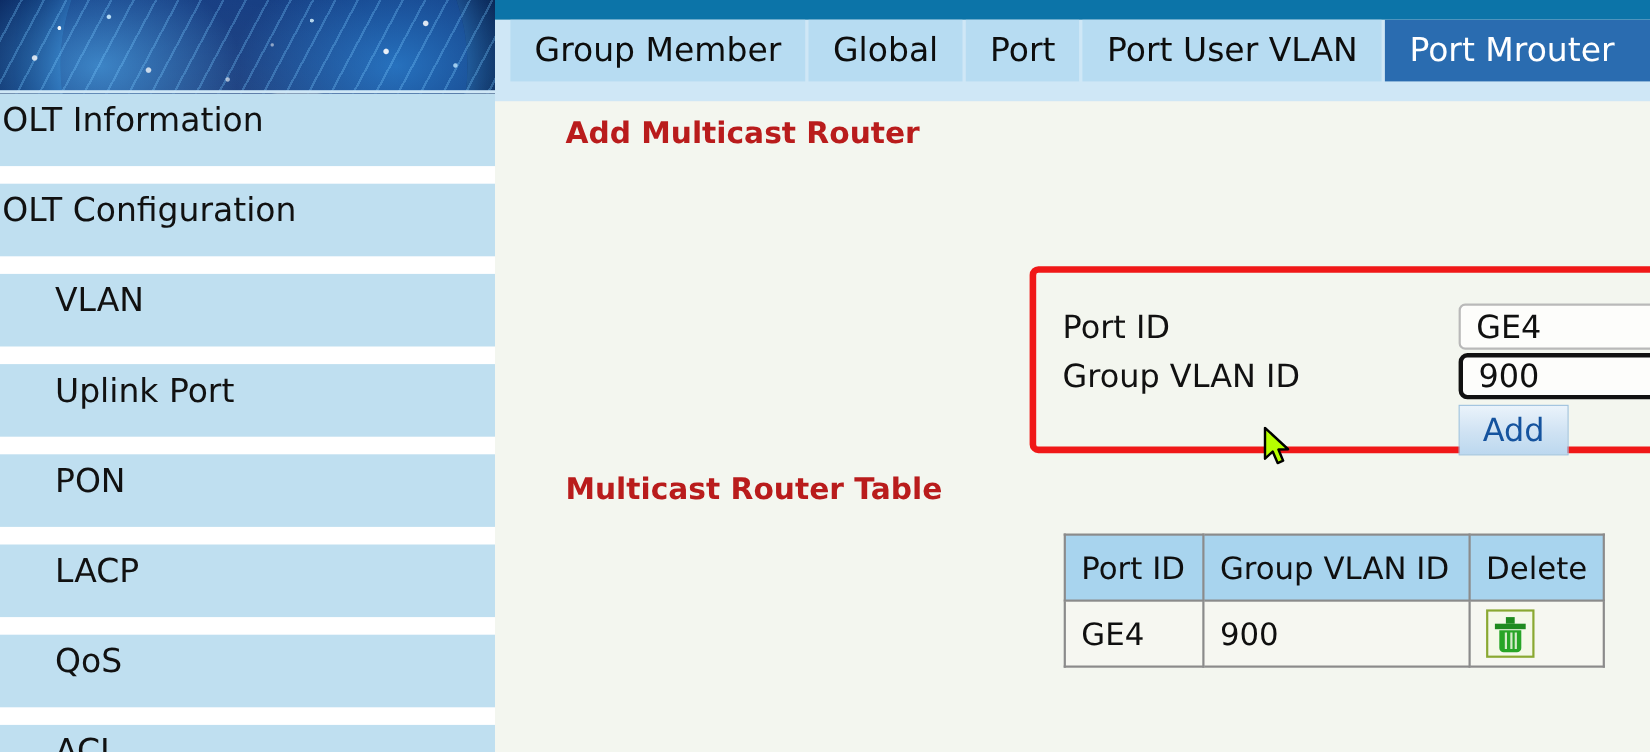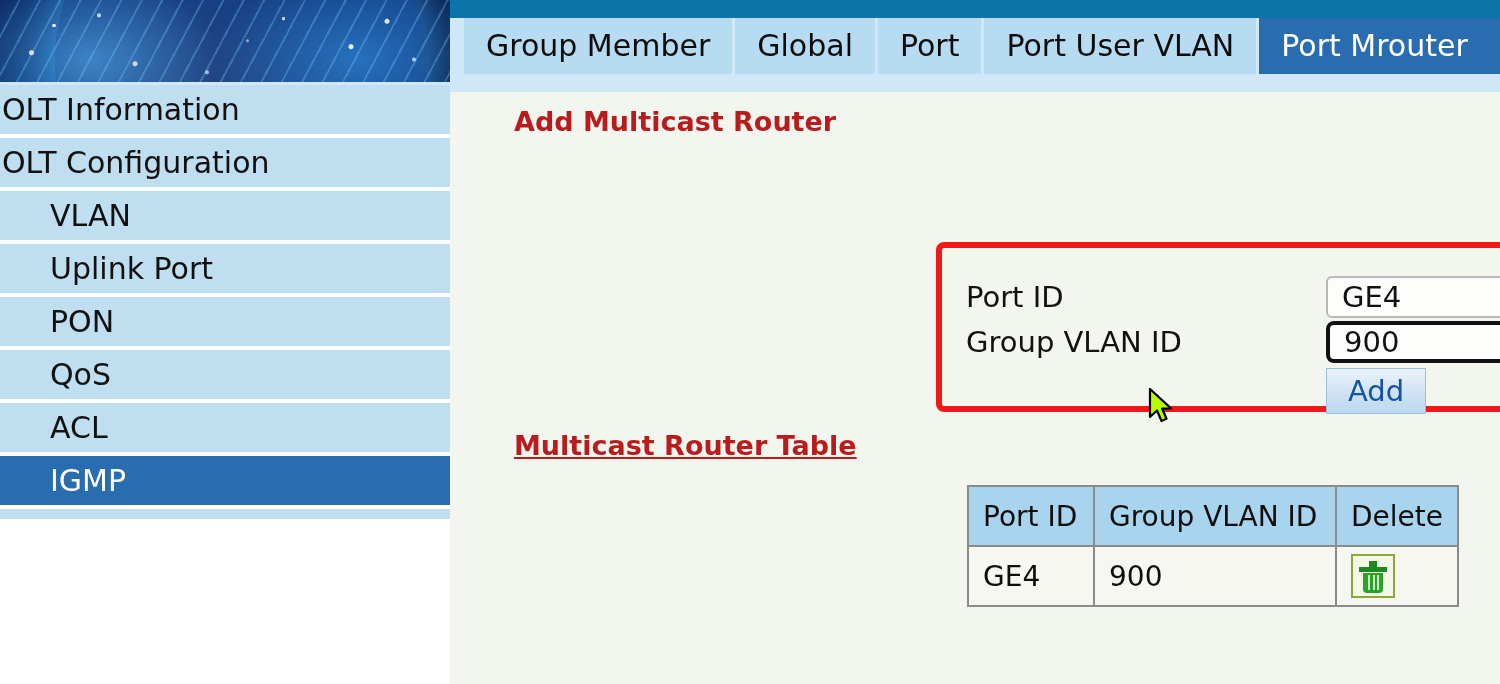--- a/index.html
+++ b/index.html
@@ -112,24 +112,24 @@
     z-index: 6;
   }
 
   
   #menu {
     background: #ffffff;
   }
   .menu-item {
     background: #bfdff0;
     color: #111111;
-    height: 49px;
+    height: 66px;
     line-height: 49px;
     font-size: 30px;
-    margin-bottom: 4px;
+    margin-bottom: 16px;
     white-space: nowrap;
     overflow: hidden;
   }
   .menu-item.level1 { padding-left: 2px; }
   .menu-item.level2 { padding-left: 50px; }
   .menu-item.active {
     background: #2a6cb0;
     color: #ffffff;
   }
   .menu-item.partial {
@@ -179,21 +179,21 @@
     position: relative;
     padding: 0;
   }
   .section-title {
     font-size: 27px;
     font-weight: bold;
     color: #b91c1c;
     padding-left: 64px;
   }
   #title-add { padding-top: 14px; }
-  #title-table { padding-top: 12px; text-decoration: underline; }
+  #title-table { padding-top: 12px; }
 
   #redbox {
     position: absolute;
     left: 486px;
     top: 150px;
     width: 776px;
     height: 170px;
     border: 6px solid #f01818;
     border-radius: 8px;
     box-sizing: border-box;
@@ -366,20 +366,23 @@
         <span>OLT Configuration</span>
       </div>
       <div class="menu-item level2">
         <span>VLAN</span>
       </div>
       <div class="menu-item level2">
         <span>Uplink Port</span>
       </div>
       <div class="menu-item level2">
         <span>PON</span>
+      </div>
+      <div class="menu-item level2">
+        <span>LACP</span>
       </div>
       <div class="menu-item level2">
         <span>QoS</span>
       </div>
       <div class="menu-item level2">
         <span>ACL</span>
       </div>
       <div class="menu-item level2 active">
         <span>IGMP</span>
       </div>

